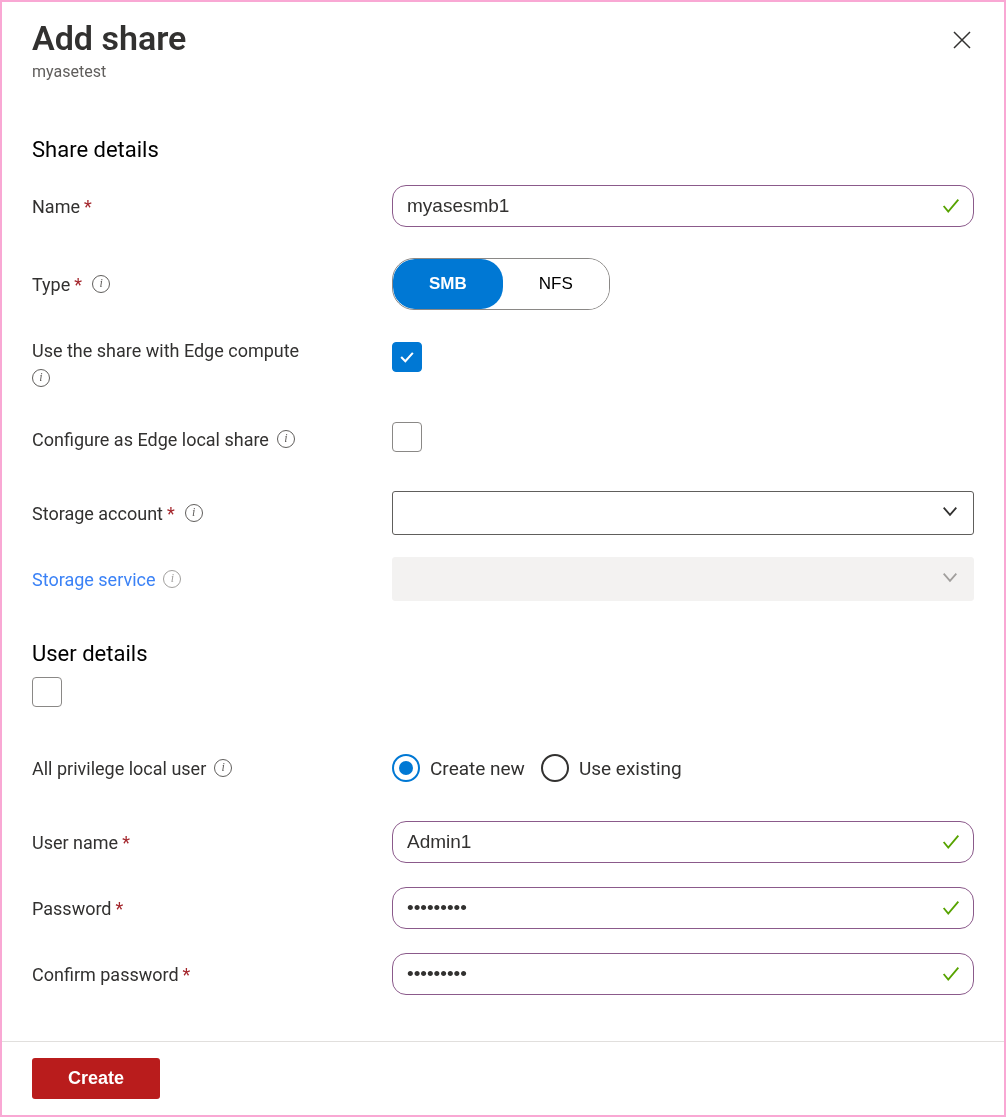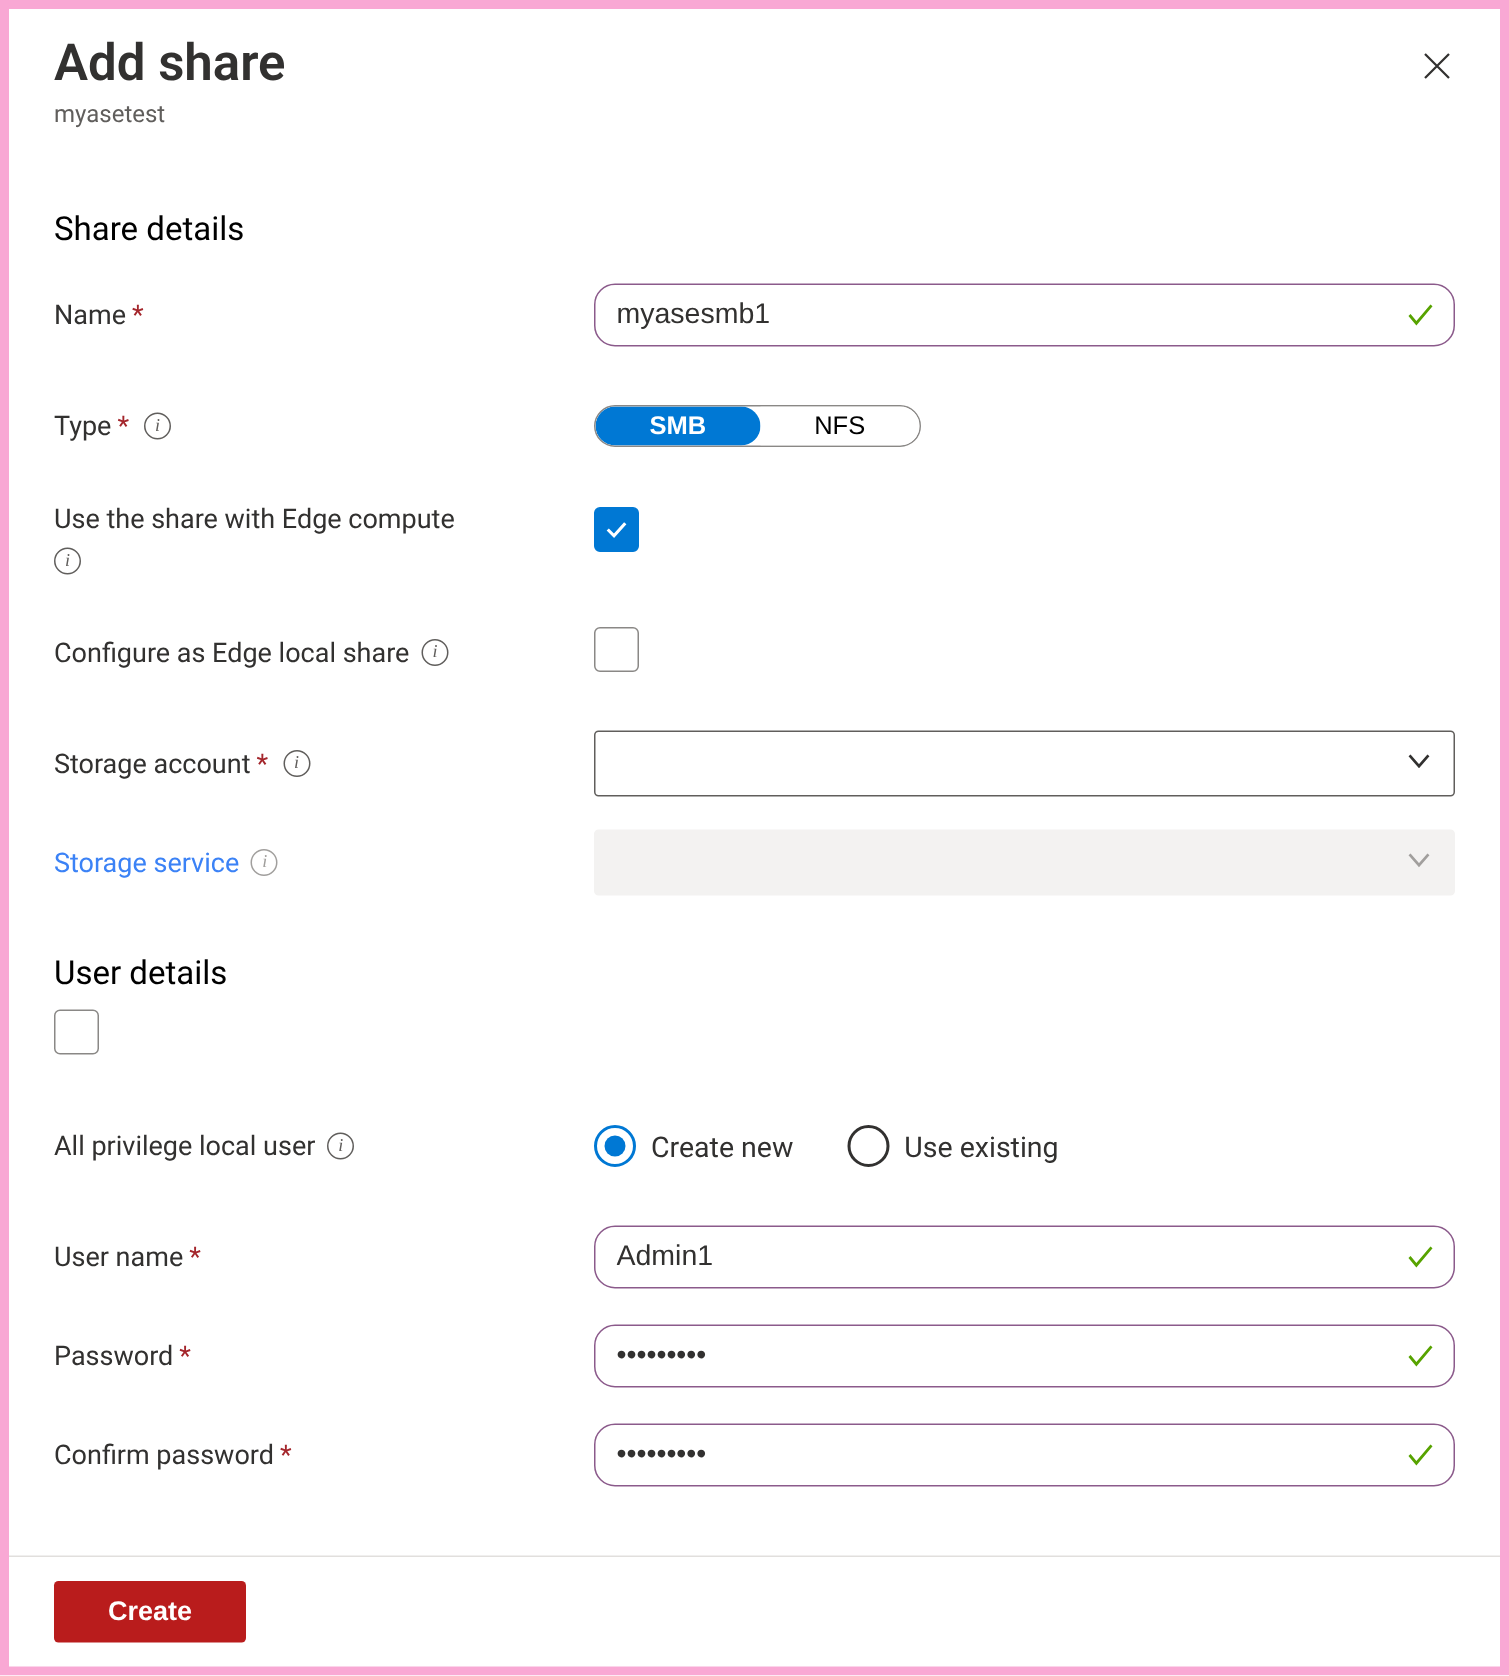--- a/index.html
+++ b/index.html
@@ -6,21 +6,21 @@
   body {
     margin: 0;
     font-family: "Segoe UI", -apple-system, BlinkMacSystemFont, Roboto, "Helvetica Neue", sans-serif;
     color: #323130;
     background: #fff;
     font-size: 16px;
   }
   .panel {
     width: 1006px;
     height: 1117px;
-    border: 6px solid #f9a8d4;
+    border: 2px solid #f9a8d4;
     position: relative;
     display: flex;
     flex-direction: column;
   }
   .panel-body {
     flex: 1;
     padding: 16px 30px 10px 30px;
     overflow: hidden;
     border-bottom: 1px solid #e1dfdd;
   }
@@ -118,21 +118,21 @@
     right: 12px;
     top: 50%;
     transform: translateY(-50%);
     pointer-events: none;
   }
   .pill-group {
     display: inline-flex;
     border: 1px solid #8a8886;
     border-radius: 22px;
     overflow: hidden;
-    height: 28px;
+    height: 52px;
   }
   .pill {
     padding: 0 36px;
     display: flex;
     align-items: center;
     font-size: 17px;
     cursor: pointer;
     background: #fff;
     color: #000000;
     border: none;
@@ -176,21 +176,21 @@
     cursor: default;
   }
   .chevron {
     position: absolute;
     right: 14px;
     top: 50%;
     transform: translateY(-60%);
   }
   .radio-group {
     display: flex;
-    gap: 36px;
+    gap: 16px;
     align-items: center;
   }
   .radio-item {
     display: flex;
     align-items: center;
     gap: 10px;
     cursor: pointer;
     font-size: 19px;
   }
   .radio {

